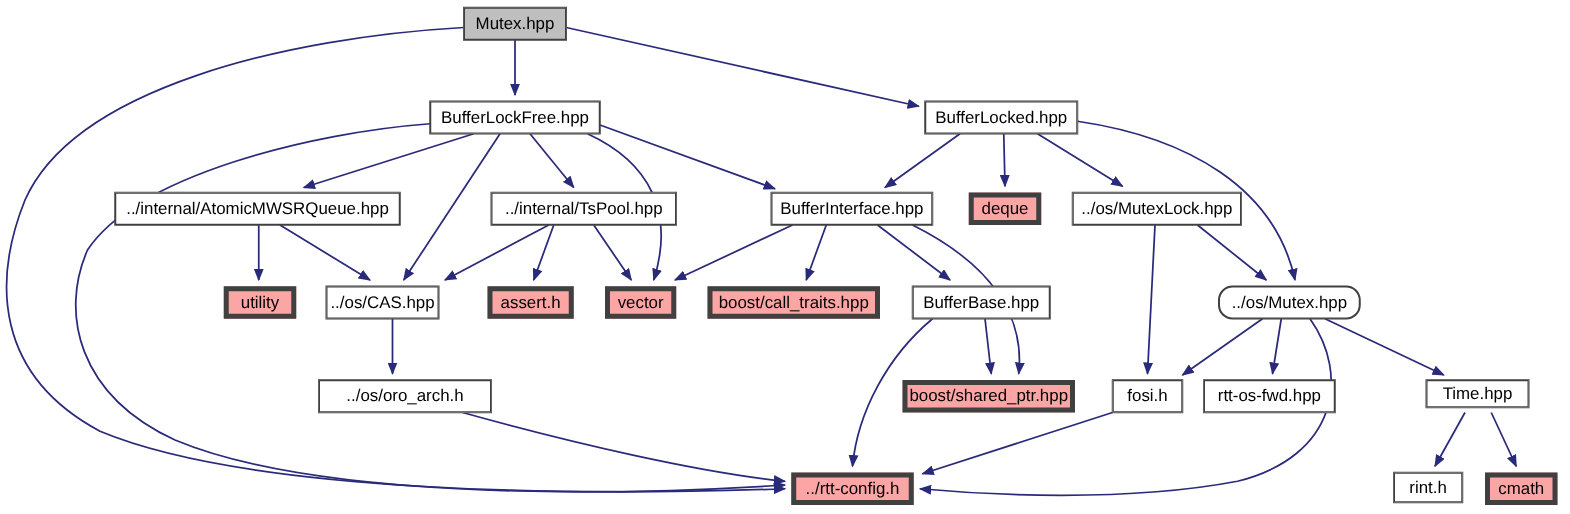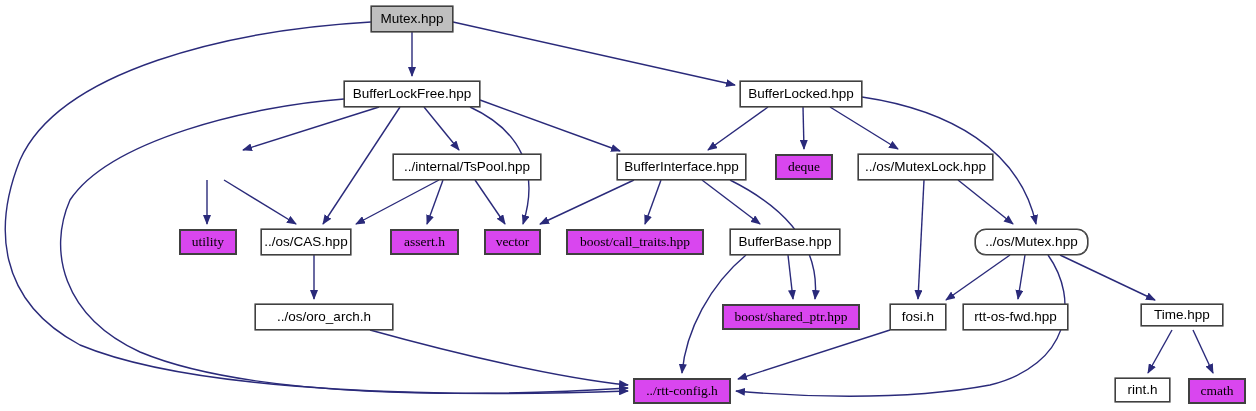--- a/index.html
+++ b/index.html
@@ -34,23 +34,22 @@
     white-space: nowrap;
     letter-spacing: 0px;
     z-index: 5;
   }
   .node.solid {
     border: 1px solid #404040;
     background: #ffffff;
     box-shadow: 0 0 0 0.6px #404040;
   }
   .node.faint {
-    border: 2px solid #404040;
-    background: #d946ef;
-    font-family: Liberation Serif, serif;
+    border: 4px solid #404040;
+    background: #fca5a5;
   }
   .node.current {
     border: 1px solid #404040;
     background: #bfbfbf;
     box-shadow: 0 0 0 0.6px #404040;
   }
 </style>
 </head>
 <body>
 
@@ -132,20 +131,21 @@
 
       <path d="M1172,330 L1148,373"></path>
 
       <path d="M1193,330 L1213,373"></path>
     </g>
   </svg>
 
   <div class="node current" style="left:371px;top:6px;width:82px;height:26px;">Mutex.hpp</div>
   <div class="node solid" style="left:344px;top:81px;width:136px;height:26px;">BufferLockFree.hpp</div>
   <div class="node solid" style="left:740px;top:81px;width:122px;height:26px;">BufferLocked.hpp</div>
+  <div class="node solid" style="left:92px;top:154px;width:228px;height:26px;">../internal/AtomicMWSRQueue.hpp</div>
   <div class="node solid" style="left:393px;top:154px;width:148px;height:26px;">../internal/TsPool.hpp</div>
   <div class="node solid" style="left:617px;top:154px;width:129px;height:26px;">BufferInterface.hpp</div>
   <div class="node faint" style="left:775px;top:154px;width:58px;height:26px;">deque</div>
   <div class="node solid" style="left:858px;top:154px;width:135px;height:26px;">../os/MutexLock.hpp</div>
   <div class="node faint" style="left:179px;top:229px;width:58px;height:26px;">utility</div>
   <div class="node solid" style="left:261px;top:229px;width:90px;height:26px;">../os/CAS.hpp</div>
   <div class="node faint" style="left:390px;top:229px;width:69px;height:26px;">assert.h</div>
   <div class="node faint" style="left:484px;top:229px;width:57px;height:26px;">vector</div>
   <div class="node faint" style="left:566px;top:229px;width:138px;height:26px;">boost/call_traits.hpp</div>
   <div class="node solid" style="left:730px;top:229px;width:110px;height:26px;">BufferBase.hpp</div>

